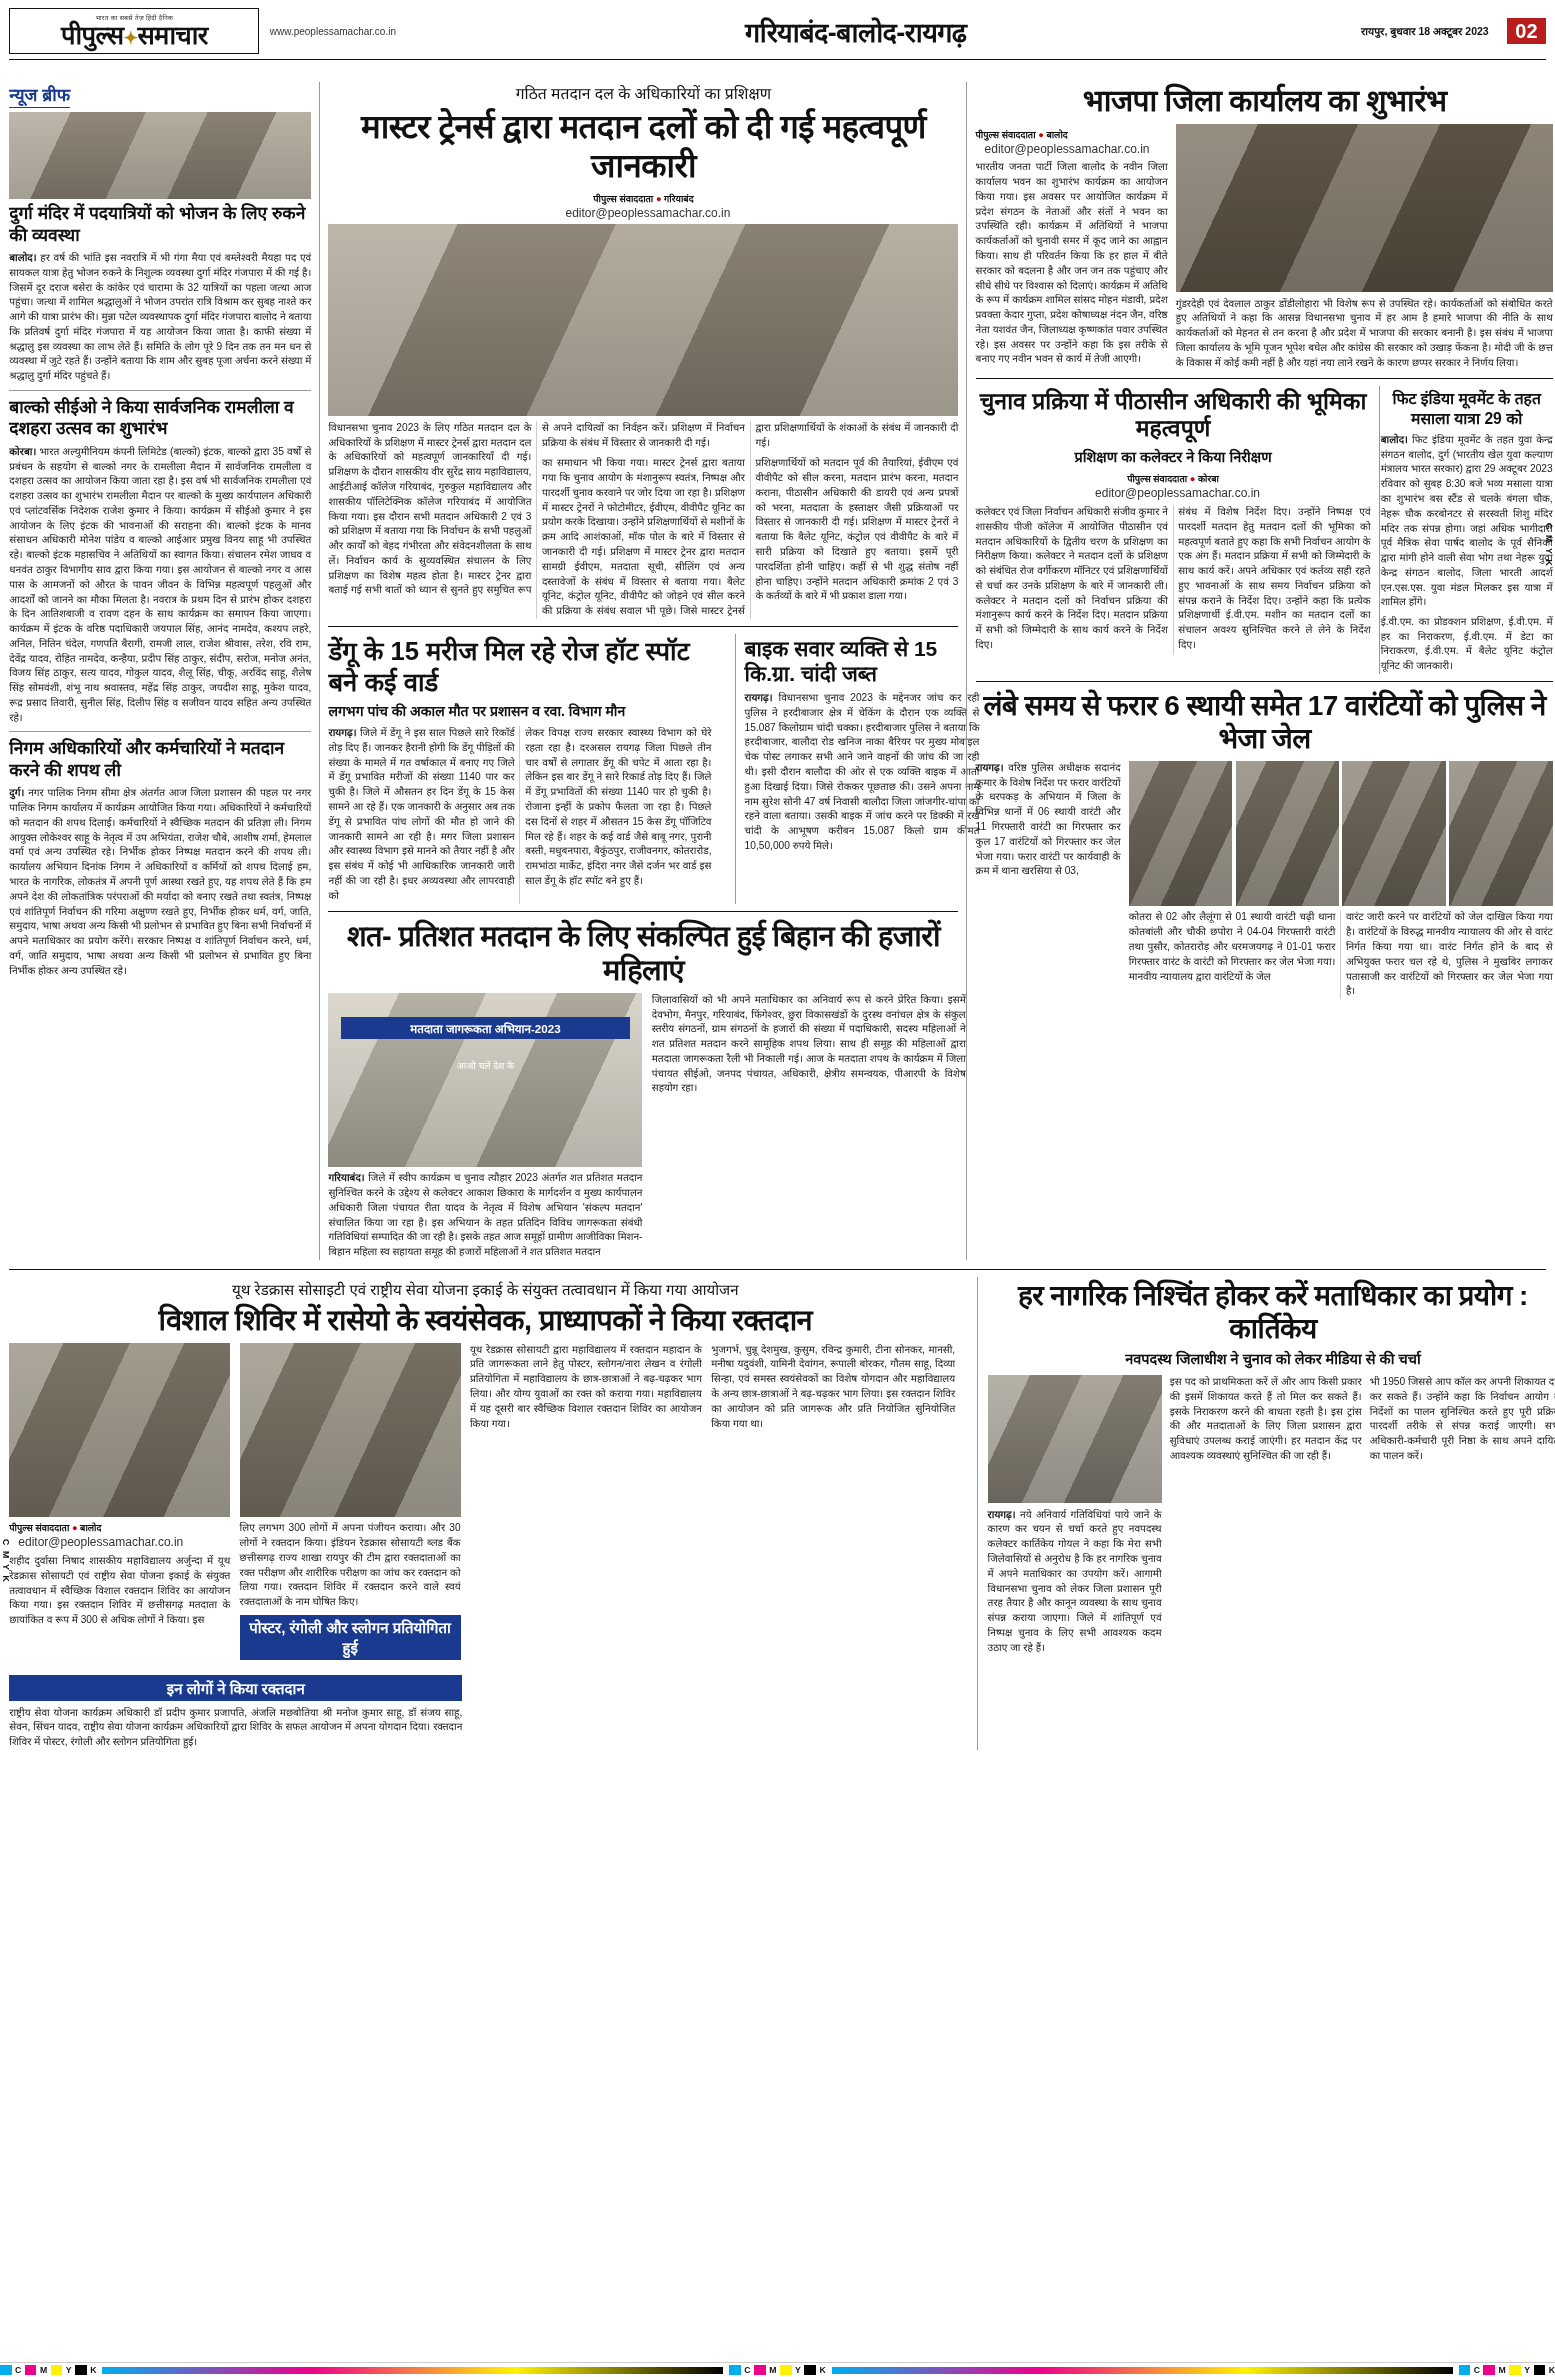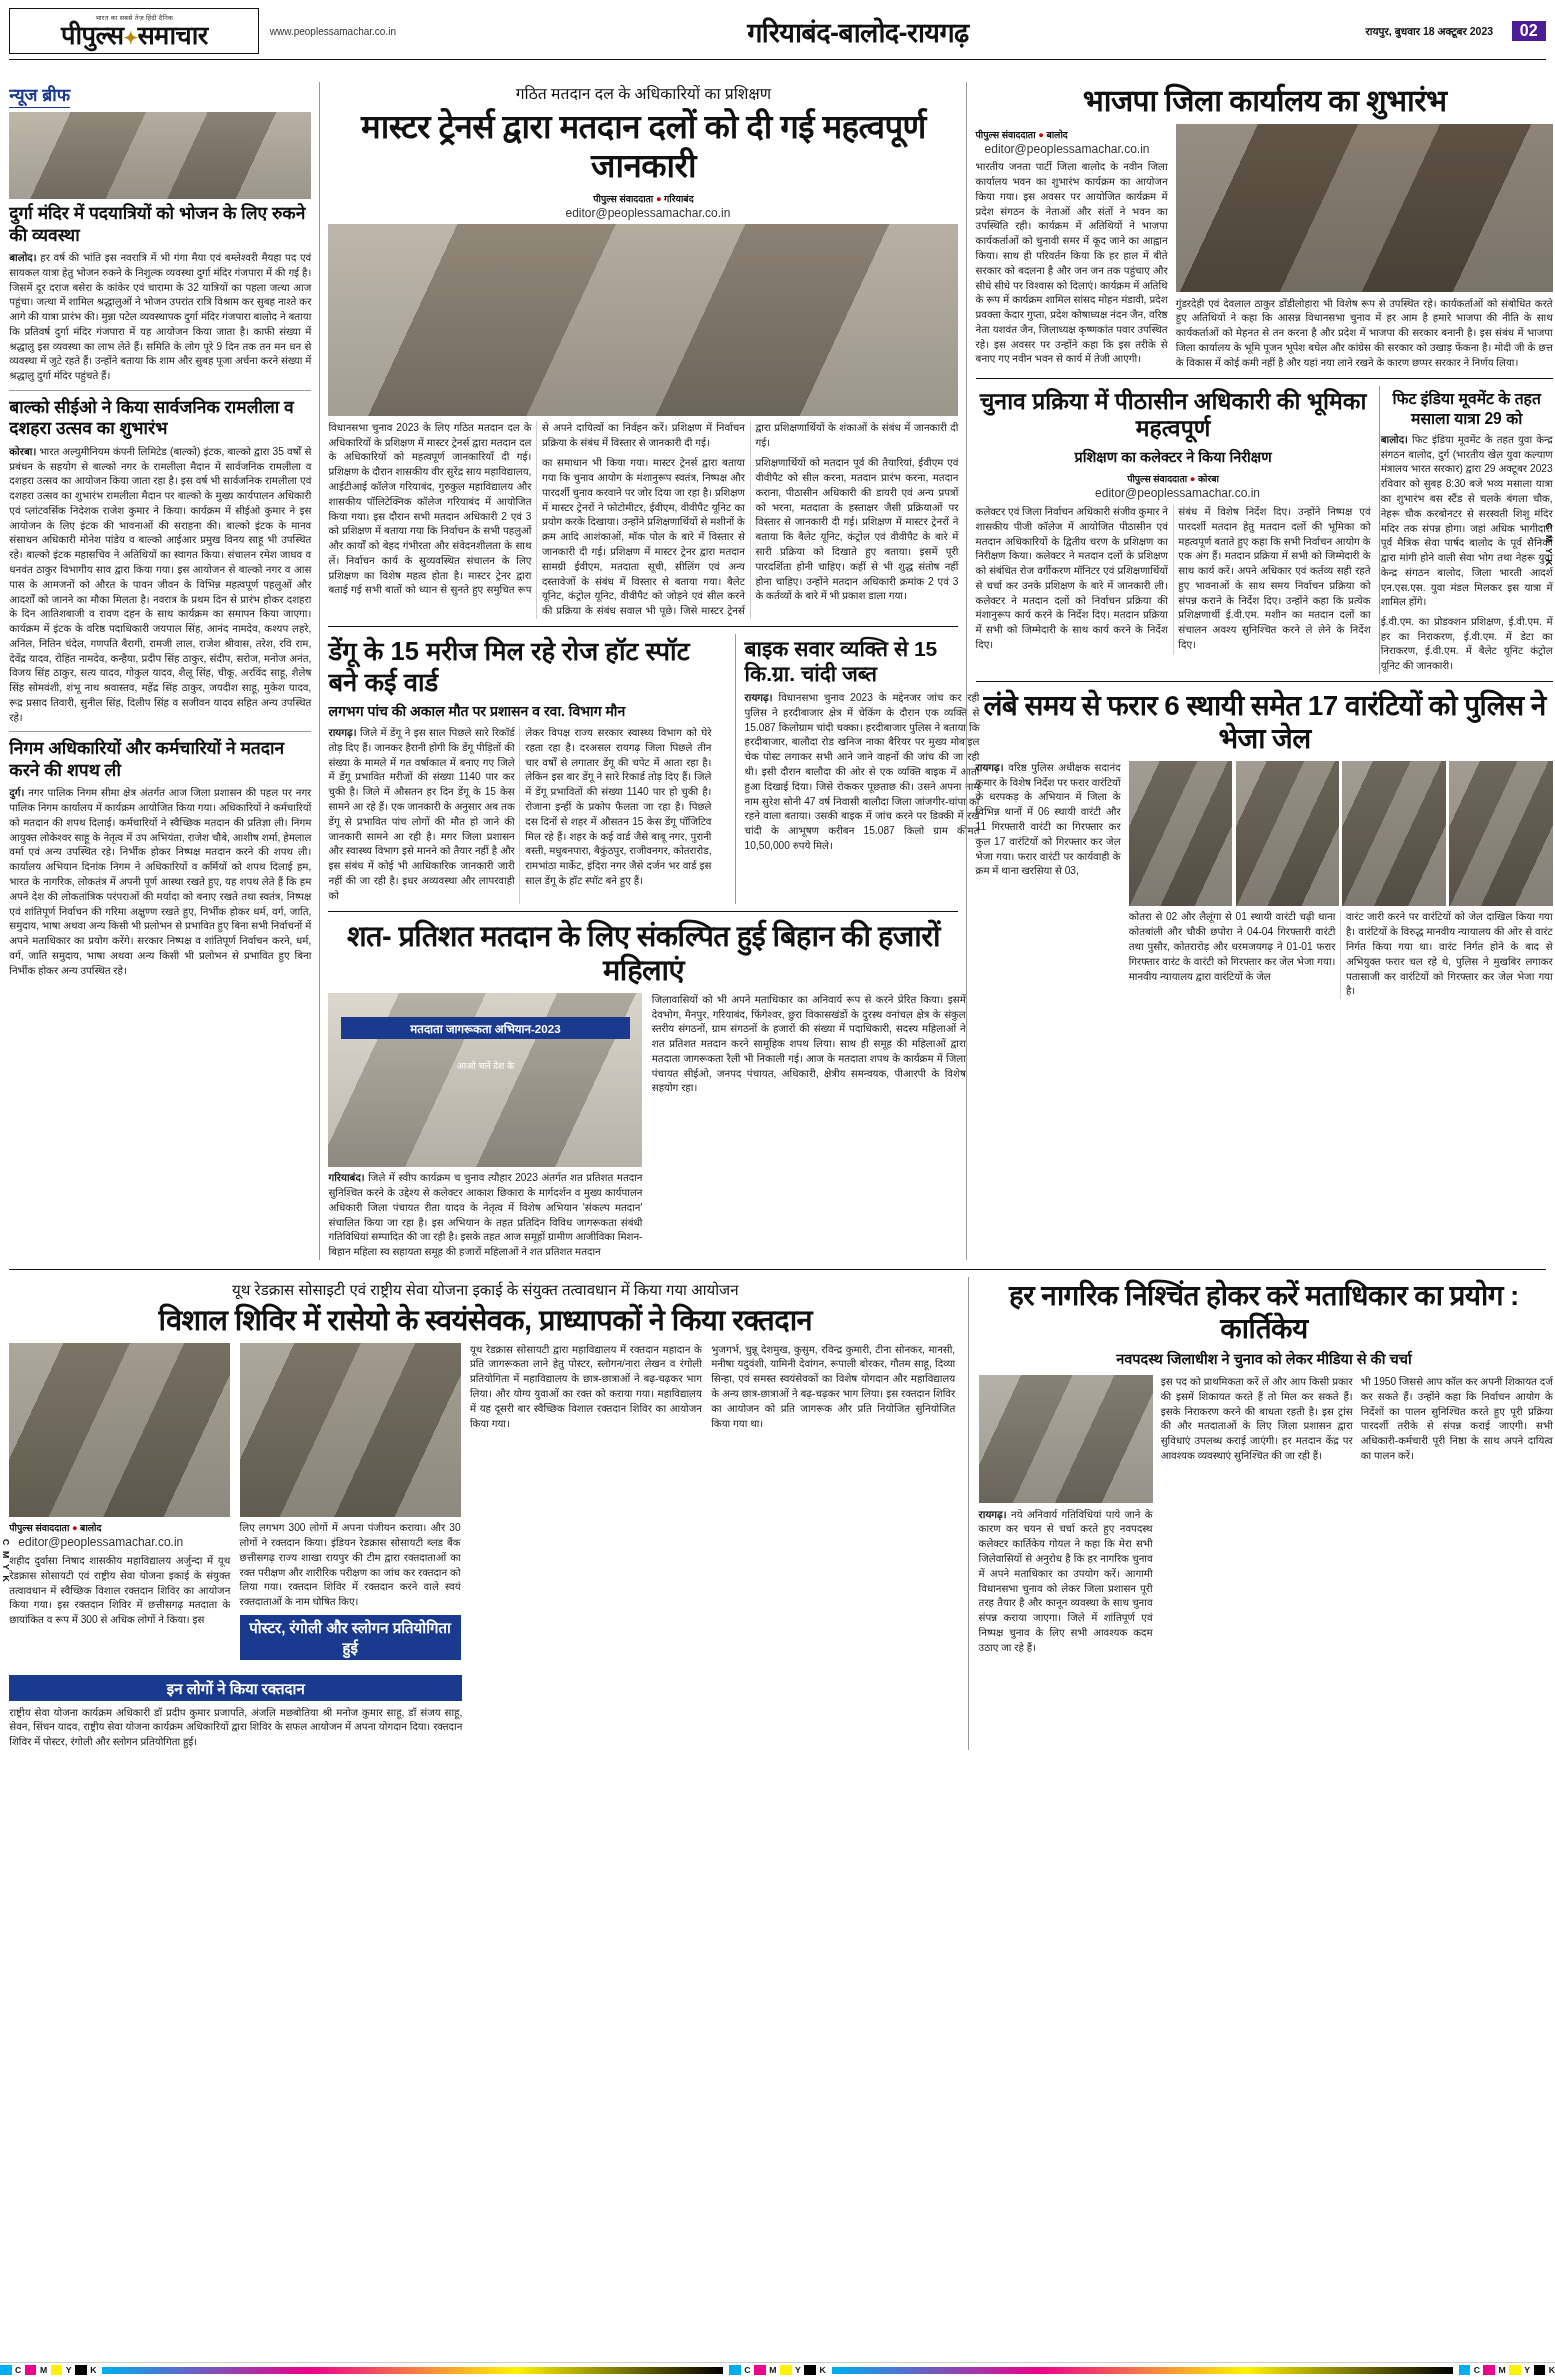--- a/index.html
+++ b/index.html
@@ -58,23 +58,23 @@
     color: #111;
     letter-spacing: -0.6px;
   }
   .dateline {
     font-size: 10.5px;
     font-weight: bold;
     text-align: right;
     min-width: 192px;
   }
   .pageno {
-    background: #4c1d95;
+    background: #b91c1c;
     color: #fff;
-    font-size: 16px;
+    font-size: 20px;
     font-weight: bold;
     padding: 1.2px 8.1px;
     margin-left: 8.1px;
   }
 
   
   .grid {
     display: grid;
     grid-template-columns: 302px 639px 587px;
     column-gap: 8.1px;
@@ -405,21 +405,21 @@
               <div style="margin-top:4.6px">वारंट जारी करने पर वारंटियों को जेल दाखिल किया गया है। वारंटियों के विरुद्ध मानवीय न्यायालय की ओर से वारंट निर्गत किया गया था। वारंट निर्गत होने के बाद से अभियुक्त फरार चल रहे थे, पुलिस ने मुखबिर लगाकर पतासाजी कर वारंटियों को गिरफ्तार कर जेल भेजा गया है।</div>
             </div>
           </div>
         </div>
       </div>
     </div>
   </div>
 
   <div class="rule-h" style="border-top:1.7px solid #111;margin-top:9.3px"></div>
 
-  <div style="display:grid;grid-template-columns:952px 581px;column-gap:7px">
+  <div style="display:grid;grid-template-columns:952px 581px;column-gap:16px">
 
     <div>
       <div class="hl-kicker" style="font-size:15px">यूथ रेडक्रास सोसाइटी एवं राष्ट्रीय सेवा योजना इकाई के संयुक्त तत्वावधान में किया गया आयोजन</div>
       <div class="hl-big" style="font-size:29px">विशाल शिविर में रासेयो के स्वयंसेवक, प्राध्यापकों ने किया रक्तदान</div>
 
       <div style="display:grid;grid-template-columns:221px 221px 232px 244px;column-gap:9.3px;margin-top:5.8px">
 
         <div>
           <div class="photo people" style="height:174px"></div>
           <div class="byline" style="text-align:left;margin-top:4.6px">

